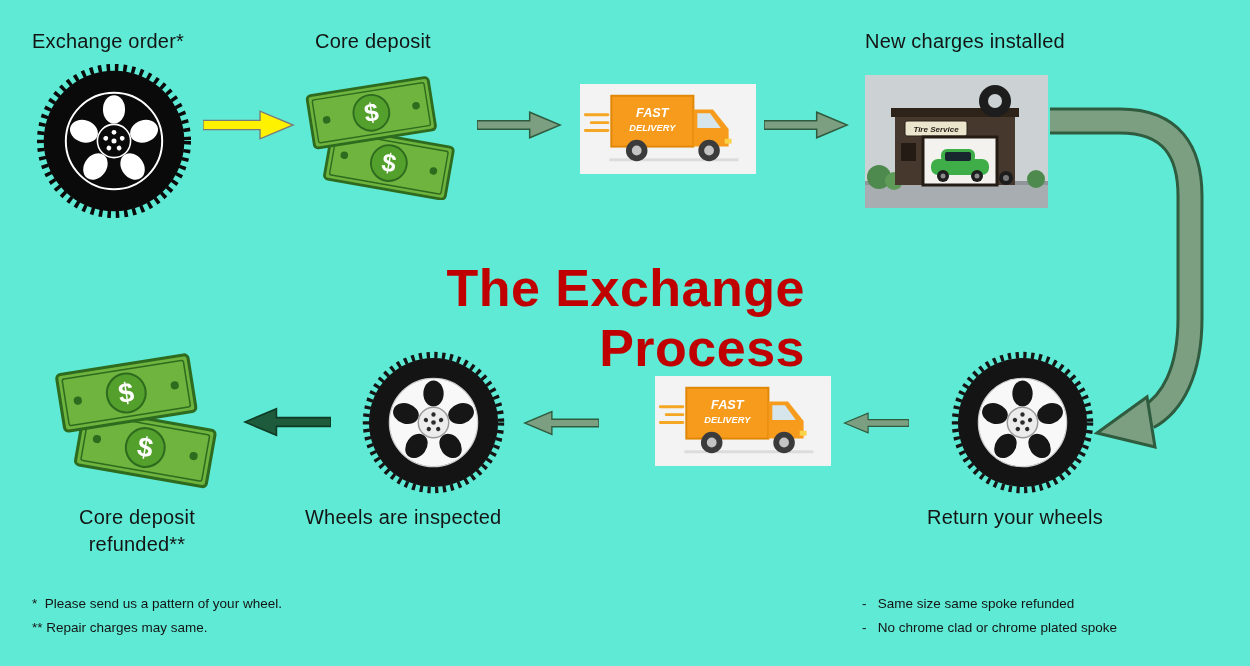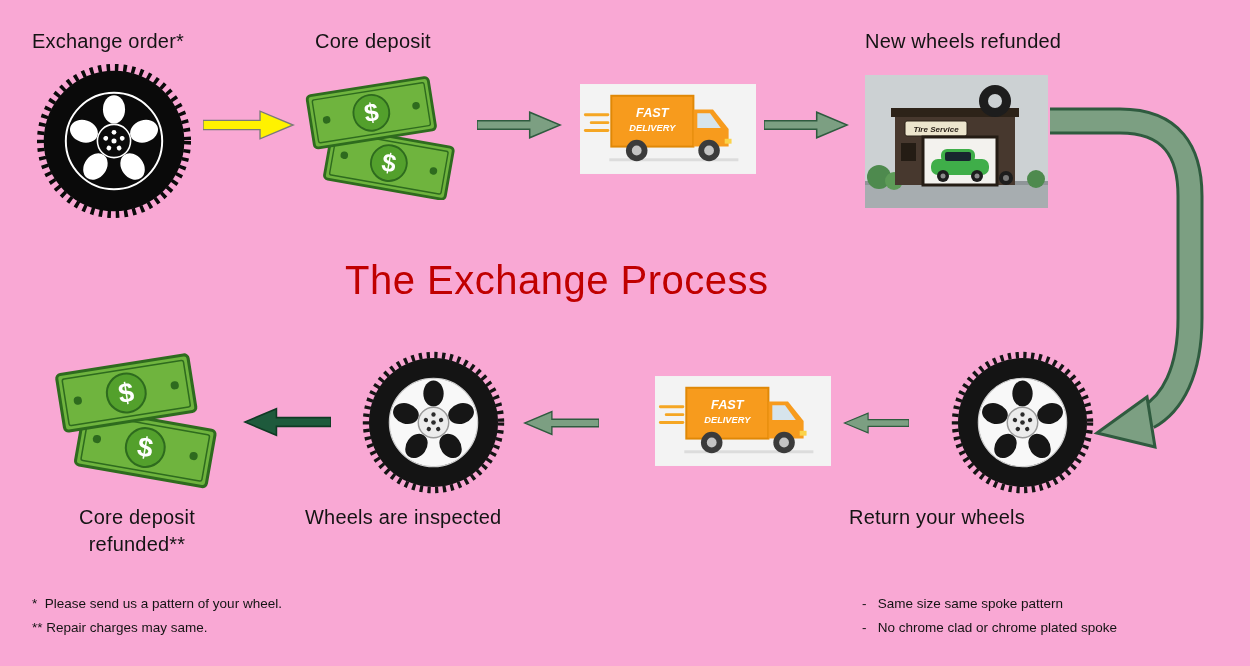--- a/index.html
+++ b/index.html
@@ -1,21 +1,21 @@
 <!DOCTYPE html>
 <html><head>
 <meta charset="utf-8">
 <style>
   *{margin:0;padding:0;box-sizing:border-box}
   html,body{background:#fff}
   body{font-family:"Liberation Sans",sans-serif;color:#111}
-  .canvas{position:relative;width:1250px;height:666px;background:#f9a8d4;overflow:hidden}
+  .canvas{position:relative;width:1250px;height:666px;background:#5eead4;overflow:hidden}
   .abs{position:absolute}
   .label{font-size:20px;color:#141414;letter-spacing:.2px}
-  .title{font-size:40px;font-weight:400;color:#C00000;text-align:left;letter-spacing:.5px}
+  .title{font-size:52px;font-weight:700;color:#C00000;text-align:right;letter-spacing:.5px}
   .footnote{font-size:13.5px;color:#141414;white-space:pre}
   .two-line span{display:block;line-height:27px}
 
   
   .wheel.dark .w-tread{stroke:#0a0a0a}
   .wheel.dark .w-tire{fill:#0a0a0a}
   .wheel.dark .w-face{fill:#0a0a0a;stroke:#ffffff;stroke-width:2.5}
   .wheel.dark .w-holes ellipse{fill:#ffffff}
   .wheel.dark .w-hub{fill:#0a0a0a;stroke:#ffffff;stroke-width:2}
   .wheel.dark .w-lugs circle{fill:#ffffff}
@@ -45,21 +45,21 @@
   .arrow-yellow-poly{stroke:#7a7a7a;stroke-width:1.5}
   .arrow-dark-poly{stroke:#0f3a24;stroke-width:1.8}
 </style>
 </head>
 <body>
 
 <div class="canvas">
 
   <div class="abs label" style="left:32px;top:30px">Exchange order*</div>
   <div class="abs label" style="left:315px;top:30px">Core deposit</div>
-  <div class="abs label" style="left:865px;top:30px">New wheels refunded</div>
+  <div class="abs label" style="left:865px;top:30px">New charges installed</div>
 
   <svg class="abs wheel dark" style="left:35px;top:62px;width:158px;height:158px" viewBox="0 0 200 200">
     <circle class="w-tread" cx="100" cy="100" r="93" fill="none" stroke-width="9" stroke-dasharray="4.5 6.2"></circle>
     <circle class="w-tire" cx="100" cy="100" r="89"></circle>
     <circle class="w-face" cx="100" cy="100" r="61"></circle>
     <g class="w-holes">
       <ellipse cx="100" cy="60" rx="14" ry="18"></ellipse>
       <ellipse cx="100" cy="60" rx="14" ry="18" transform="rotate(72 100 100)"></ellipse>
       <ellipse cx="100" cy="60" rx="14" ry="18" transform="rotate(144 100 100)"></ellipse>
       <ellipse cx="100" cy="60" rx="14" ry="18" transform="rotate(216 100 100)"></ellipse>
@@ -253,25 +253,25 @@
     <g transform="translate(8 30) rotate(-9)">
       <rect class="b-body" x="0" y="0" width="130" height="56" rx="4"></rect>
       <rect class="b-inner" x="5" y="5" width="120" height="46" rx="2"></rect>
       <circle class="b-circle" cx="65" cy="28" r="19"></circle>
       <text class="b-dollar" x="65" y="37" text-anchor="middle">$</text>
       <circle class="b-dot" cx="17" cy="28" r="4"></circle>
       <circle class="b-dot" cx="113" cy="28" r="4"></circle>
     </g>
   </svg>
 
-  <div class="abs label" style="left:849px;top:506px;width:246px;">Return your wheels</div>
+  <div class="abs label" style="left:892px;top:506px;width:246px;text-align:center">Return your wheels</div>
   <div class="abs label" style="left:305px;top:506px;width:260px;text-align:left">Wheels are inspected</div>
   <div class="abs label two-line" style="left:37px;top:504px;width:200px;text-align:center">
     <span>Core deposit</span>
     <span>refunded**</span>
   </div>
 
   <div class="abs footnote" style="left:32px;top:596px">*  Please send us a pattern of your wheel.</div>
   <div class="abs footnote" style="left:32px;top:620px">** Repair charges may same.</div>
-  <div class="abs footnote" style="left:862px;top:596px">-   Same size same spoke pattern</div>
+  <div class="abs footnote" style="left:862px;top:596px">-   Same size same spoke refunded</div>
   <div class="abs footnote" style="left:862px;top:620px">-   No chrome clad or chrome plated spoke</div>
 
 </div>
 
 </body></html>

